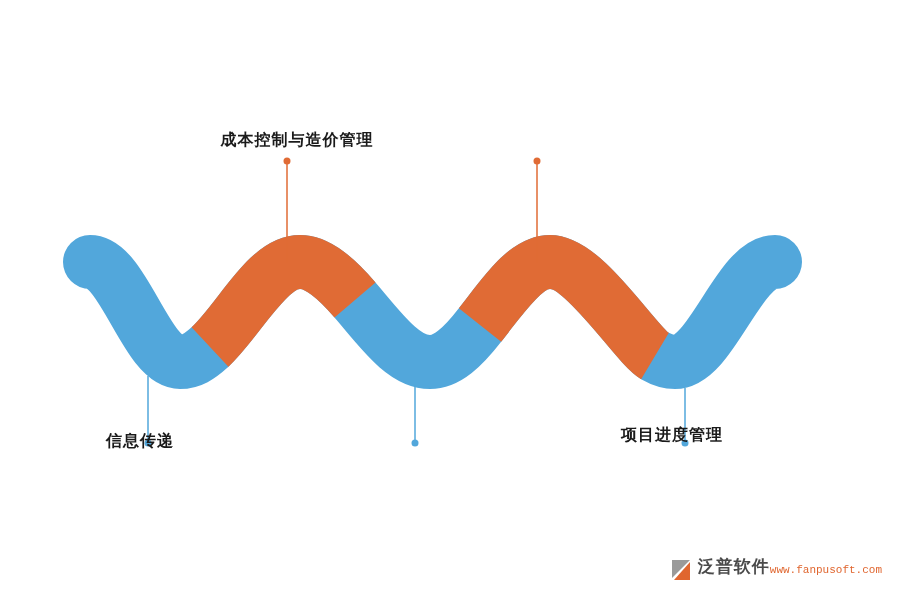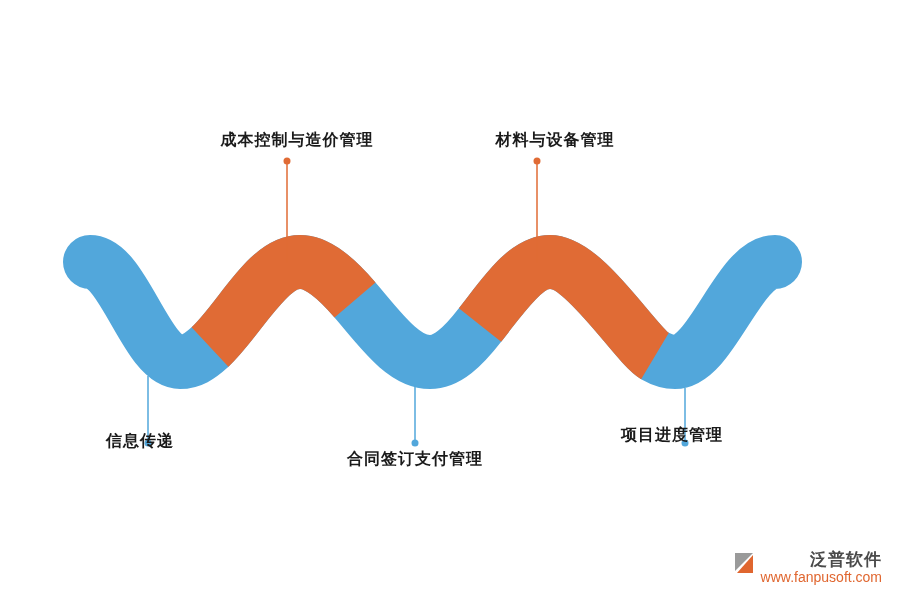--- a/index.html
+++ b/index.html
@@ -22,32 +22,33 @@
     letter-spacing: 1px;
   }
   .logo {
     position: absolute;
     right: 18px;
     bottom: 14px;
     display: flex;
     align-items: flex-start;
     gap: 6px;
   }
-  .logo-text-block { display: flex; flex-direction: column; align-items: flex-end; }
+  .logo-text-block { display: flex; align-items: flex-end; }
   .logo-name {
     font-size: 17px;
     font-weight: bold;
     color: #4a4a4a;
     letter-spacing: 1px;
     line-height: 1.1;
   }
   .logo-url {
-    font-size: 14px;
+    font-size: 11px;
     color: #e0662f;
     line-height: 1.2;
+    font-family: Liberation Mono, monospace;
   }
 </style>
 </head>
 <body>
 
 <div class="canvas">
 
   <svg class="wave-svg" width="900" height="600" viewBox="0 0 900 600">
 
     <path d="M90,262 C123,262 147,362 180,362
@@ -76,25 +77,23 @@
 
     <line x1="415" y1="384" x2="415" y2="441" stroke-width="1.5" stroke="#52a7db"></line>
     <circle cx="415" cy="443" r="3.5" fill="#52a7db"></circle>
 
     <line x1="685" y1="388" x2="685" y2="441" stroke-width="1.5" stroke="#52a7db"></line>
     <circle cx="685" cy="443" r="3.5" fill="#52a7db"></circle>
   </svg>
 
   <div class="label" style="left:297px; top:130px;">成本控制与造价管理</div>
 
-  <div class="label" style="left:555px; top:130px;">材料与设备管理</div>
 
   <div class="label" style="left:140px; top:431px;">信息传递</div>
 
-  <div class="label" style="left:415px; top:449px;">合同签订支付管理</div>
 
   <div class="label" style="left:672px; top:425px;">项目进度管理</div>
 
   <div class="logo">
     <span>
       <svg width="22" height="24" viewBox="0 0 22 24">
         <polygon points="2,2 20,2 2,20" fill="#9a9a9a"></polygon>
         <polygon points="20,4 20,22 4,22" fill="#e0662f"></polygon>
       </svg>
     </span>

